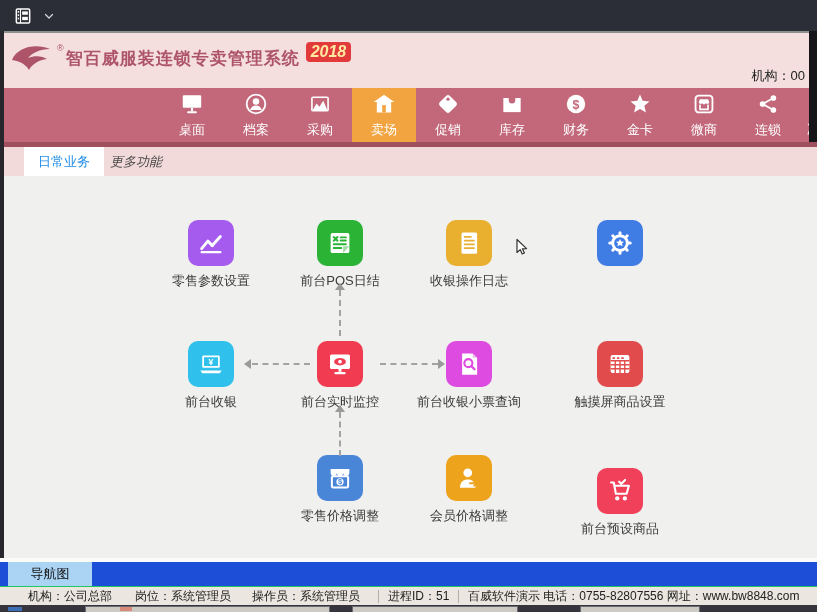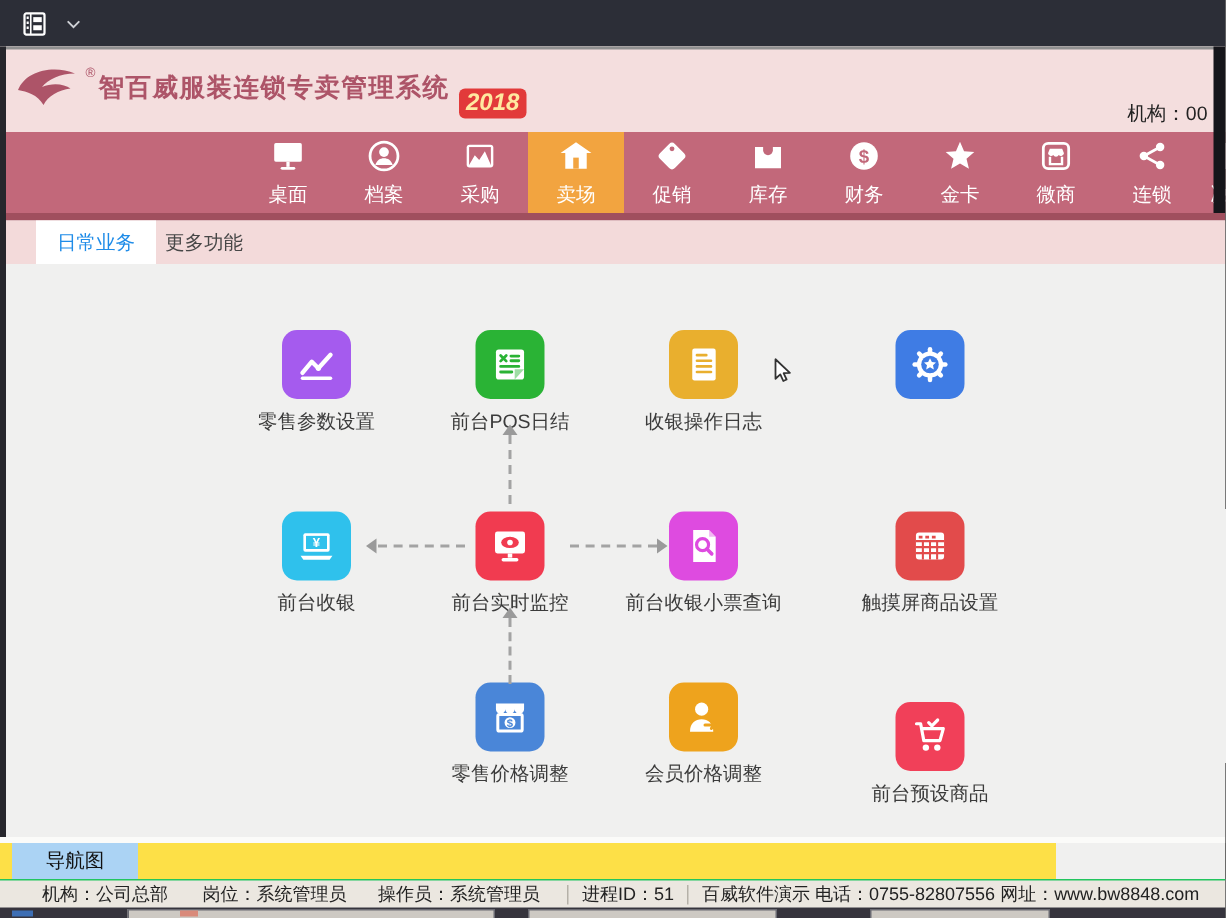--- a/index.html
+++ b/index.html
@@ -9,21 +9,21 @@
   
   .titlebar{position:absolute;left:0;top:0;width:817px;height:31px;background:#2c2e37;display:flex;align-items:center;}
   .tb-icon{margin-left:13px;display:flex;cursor:pointer;}
   .tb-chev{margin-left:9px;display:flex;cursor:pointer;}
   .tb-title{position:absolute;left:520px;top:0;line-height:31px;color:#e4e6e9;font-size:13px;white-space:nowrap;}
   
   .header{position:absolute;left:0;top:31px;width:817px;height:57px;background:#f4dede;border-top:2px solid #8f8f8f;}
   .logo-row{position:absolute;left:10px;top:8px;display:flex;align-items:flex-start;}
   .app-title{font-size:17px;font-weight:bold;color:#ad5468;letter-spacing:1px;line-height:36px;white-space:nowrap;}
   .tm{font-size:9px;color:#ad5468;margin:2px 2px 0 1px;}
-  .badge2018{margin:18px 0 0 6px;background:#e23a3a;color:#ffe9a0;font-weight:bold;font-style:italic;
+  .badge2018{margin:1px 0 0 6px;background:#e23a3a;color:#ffe9a0;font-weight:bold;font-style:italic;
              font-size:16px;line-height:20px;padding:0 5px;border-radius:4px;}
   .org-label{position:absolute;right:12px;bottom:3px;font-size:13px;color:#222;}
   
   .navbar{position:absolute;left:0;top:88px;width:817px;height:54px;background:#c2687a;}
   .nav-items{position:absolute;left:160px;top:0;height:54px;display:flex;}
   .nav-item{width:64px;height:54px;display:flex;flex-direction:column;align-items:center;justify-content:center;
             gap:1px;color:#fff;font-size:13px;cursor:pointer;flex:none;}
   .nav-item.selected{background:#f2a440;}
   .nav-item.partial{margin-left:-12px;}
   .nav-strip{position:absolute;left:0;top:142px;width:817px;height:5px;background:#a04f5e;}
@@ -40,21 +40,21 @@
   .dash-h{position:absolute;height:0;border-top:2px dashed #a3a3a3;}
   .arr{position:absolute;width:0;height:0;}
   .arr.up{border-left:5px solid transparent;border-right:5px solid transparent;border-bottom:7px solid #9a9a9a;}
   .arr.left{border-top:5px solid transparent;border-bottom:5px solid transparent;border-right:7px solid #9a9a9a;}
   .arr.right{border-top:5px solid transparent;border-bottom:5px solid transparent;border-left:7px solid #9a9a9a;}
   
   .left-edge{position:absolute;left:0;top:31px;width:4px;height:527px;background:#26262c;}
   .right-dark{position:absolute;left:809px;top:31px;width:8px;height:111px;background:#15151a;z-index:5;}
   
   .bottomwhite{position:absolute;left:0;top:558px;width:817px;height:4px;background:#fbfbf9;}
-  .navtabrow{position:absolute;left:0;top:562px;width:704px;height:24px;background:#fde047;}
+  .navtabrow{position:absolute;left:0;top:562px;width:817px;height:24px;background:#1d4ed8;}
   .navtab{position:absolute;left:8px;top:0;width:84px;height:24px;background:#abd3f4;font-size:13px;color:#111;
           display:flex;align-items:center;justify-content:center;cursor:pointer;}
   .statusbar{position:absolute;left:0;top:586px;width:817px;height:19px;background:#ebe7e0;border-top:1px solid #22c55e;
              font-size:12px;color:#222;}
   .statusbar span{position:absolute;top:0;line-height:18px;white-space:nowrap;}
   .sb-sep{position:absolute;top:3px;width:1px;height:13px;background:#b5b1a8;}
   .taskstrip{position:absolute;left:0;top:605px;width:817px;height:7px;background:#36343d;}
   .sliver{position:absolute;top:1px;height:6px;background:#cdc9c3;border:1px solid #6a6a72;border-bottom:none;}
   .speck{position:absolute;top:2px;height:4px;}
   .cursor{position:absolute;z-index:9;}
@@ -181,21 +181,21 @@
               <rect x="5.5" y="4" width="13" height="16" rx="2" fill="#fff"></rect>
             </svg></span>
           <span>决策</span>
         </div>
       </div>
   </div>
   <div class="nav-strip"></div>
 
   <div class="tabstrip">
     <div class="tab active" style="left:24px;">日常业务</div>
-    <div class="tab" style="left:96px;">更多功能</div>
+    <div class="tab" style="left:96px;font-style:italic;">更多功能</div>
   </div>
 
   <div class="content">
     <div id="modules">
         <div class="module" style="left: 141px; top: 44px;">
           <div class="mod-icon" style="background: rgb(165, 91, 238);">
             <svg width="30" height="30" viewBox="0 0 24 24">
               <path d="M4.5 16.5 L9.5 10.5 L13 14 L19.5 6.8" stroke="#fff" stroke-width="2.3" fill="none" stroke-linecap="round" stroke-linejoin="round"></path>
               <circle cx="13" cy="14" r="1.4" fill="#fff"></circle>
               <path d="M4.5 19.3 H19.5" stroke="#fff" stroke-width="1.8" stroke-linecap="round"></path>

